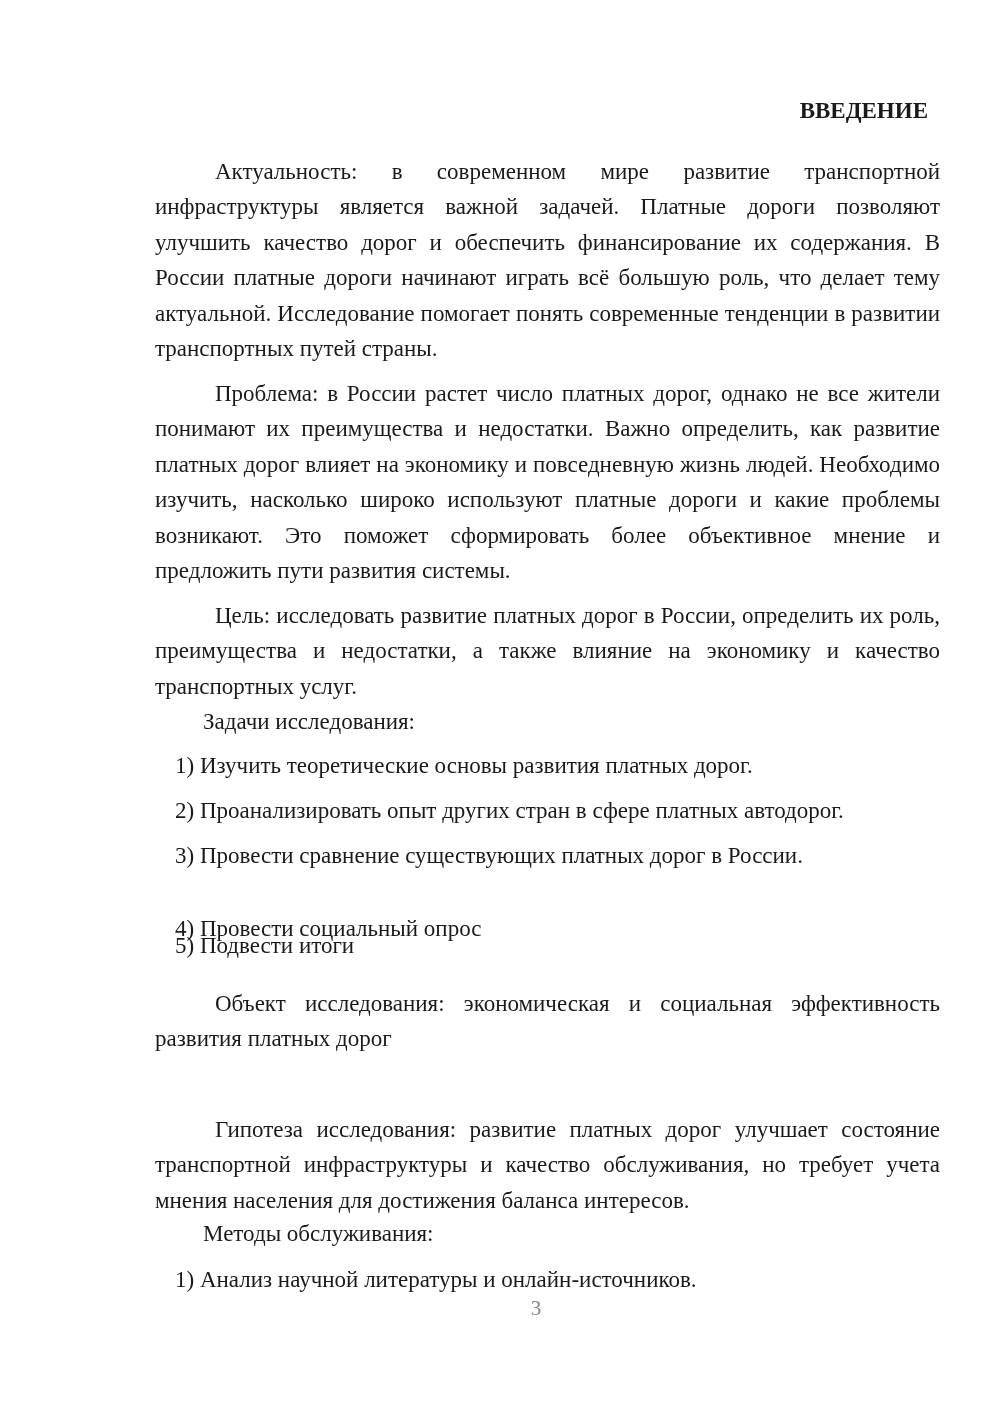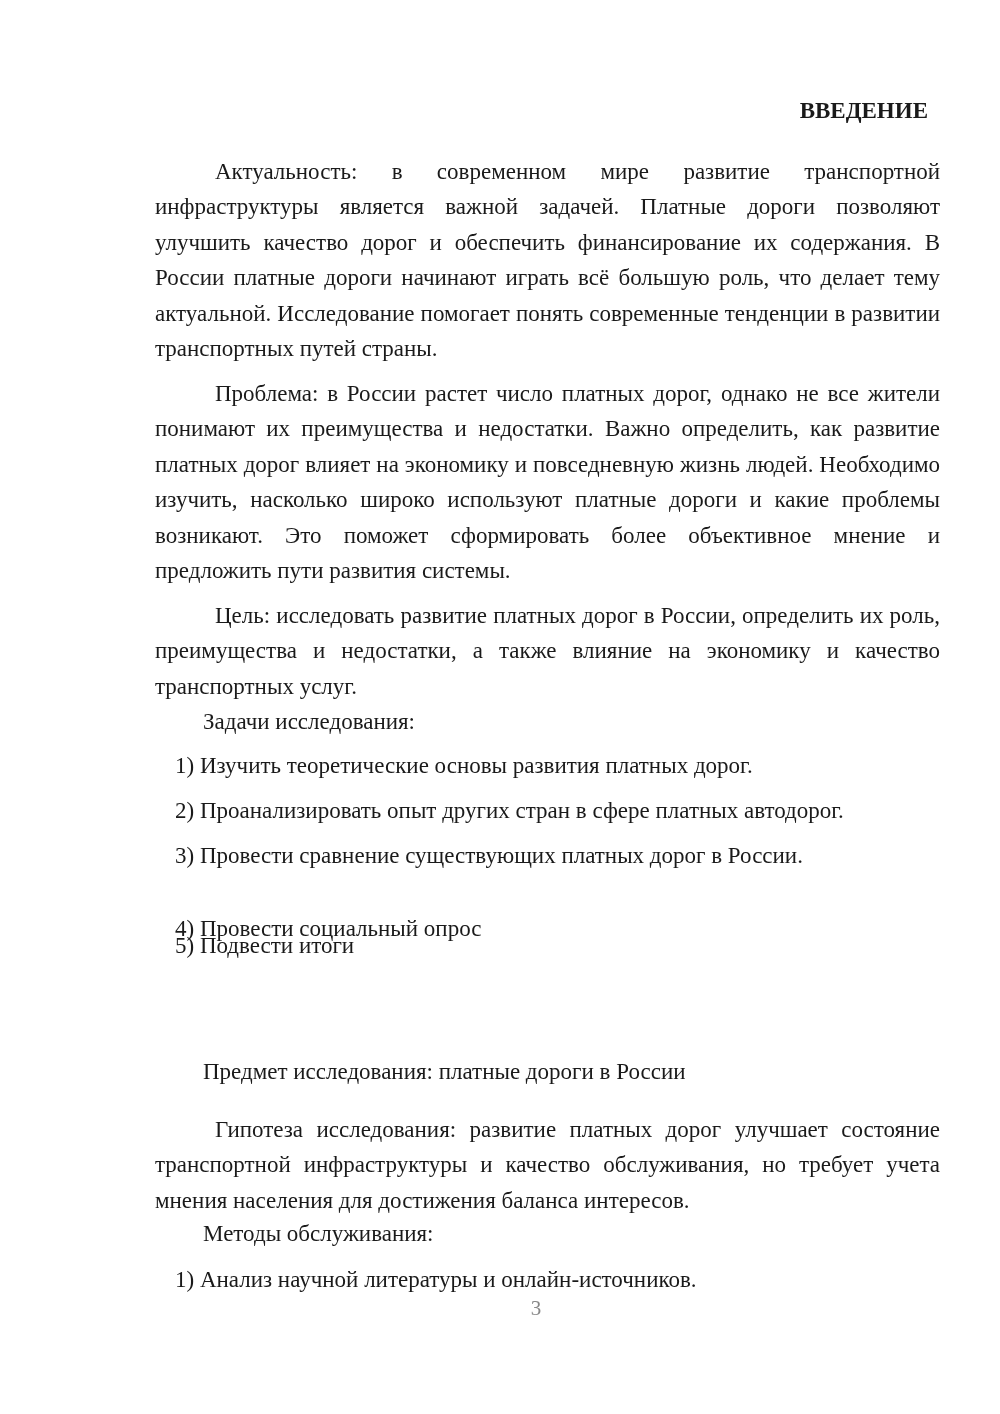--- a/index.html
+++ b/index.html
@@ -43,22 +43,22 @@
   <p class="para" style="top:586px;">Цель: исследовать развитие платных дорог в России, определить их роль, преимущества и недостатки, а также влияние на экономику и качество транспортных услуг.</p>
 
   <p class="line indent" style="top:704px;">Задачи исследования:</p>
 
   <p class="line list-item" style="top:748px;">1) Изучить теоретические основы развития платных дорог.</p>
   <p class="line list-item" style="top:793px;">2) Проанализировать опыт других стран в сфере платных автодорог.</p>
   <p class="line list-item" style="top:838px;">3) Провести сравнение существующих платных дорог в России.</p>
   <p class="line list-item" style="top:883px;margin-top:28px;">4) Провести социальный опрос</p>
   <p class="line list-item" style="top:928px;">5) Подвести итоги</p>
 
+  <p class="para" style="top:974px;">Объект исследования: экономическая и социальная эффективность развития платных дорог</p>
 
-  <p class="line indent" style="top:1054px;">Предмет исследования: платные дороги в России</p>
 
   <p class="para" style="top:1100px;">Гипотеза исследования: развитие платных дорог улучшает состояние транспортной инфраструктуры и качество обслуживания, но требует учета мнения населения для достижения баланса интересов.</p>
 
   <p class="line indent" style="top:1216px;">Методы обслуживания:</p>
 
   <p class="line list-item" style="top:1262px;">1) Анализ научной литературы и онлайн-источников.</p>
 
   <div class="page-num">3</div>
 </div>
 

